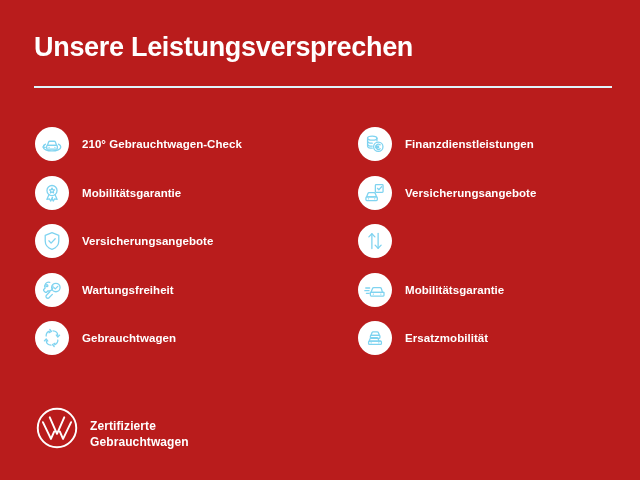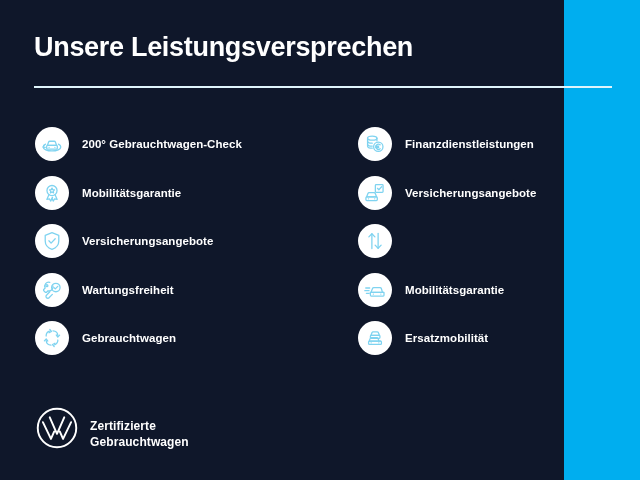--- a/index.html
+++ b/index.html
@@ -10,23 +10,23 @@
     width: 640px;
     height: 480px;
     background: #00AEEF;
     font-family: "Liberation Sans", sans-serif;
     overflow: hidden;
     position: relative;
   }
   .panel {
     position: absolute;
     left: 0; top: 0;
-    width: 564px;
+    width: 640px;
     height: 480px;
-    background: #0f172a;
+    background: #b91c1c;
   }
   .page-title {
     position: absolute;
     left: 34px;
     top: 30px;
     font-size: 27px;
     font-weight: bold;
     color: #ffffff;
     letter-spacing: -0.3px;
     line-height: 34px;
@@ -122,21 +122,21 @@
         <div class="icon-badge">
           <svg width="22" height="22" viewBox="0 0 24 24" fill="none" stroke="#7FD3F0" stroke-width="1.4" stroke-linecap="round" stroke-linejoin="round">
             <path d="M7 13.5h10M7 13.5l1.3-3.6a1.4 1.4 0 0 1 1.3-.9h4.8a1.4 1.4 0 0 1 1.3.9L17 13.5"></path>
             <rect x="6.2" y="13.5" width="11.6" height="4" rx="1"></rect>
             <circle cx="8.8" cy="15.6" r="0.7" fill="#7FD3F0" stroke="none"></circle>
             <circle cx="15.2" cy="15.6" r="0.7" fill="#7FD3F0" stroke="none"></circle>
             <path d="M5 12.2C3.3 13 2.4 14.1 2.4 15.3c0 2.4 4.3 4.3 9.6 4.3s9.6-1.9 9.6-4.3c0-1.2-1-2.3-2.6-3.1"></path>
             <path d="M3.4 13.3 2.3 15.4l2.3.3"></path>
           </svg>
         </div>
-        <div class="feature-label">200° Gebrauchtwagen-Check</div>
+        <div class="feature-label">210° Gebrauchtwagen-Check</div>
       </div>
 
       <div class="feature-row">
         <div class="icon-badge">
           <svg width="22" height="22" viewBox="0 0 24 24" fill="none" stroke="#7FD3F0" stroke-width="1.4" stroke-linecap="round" stroke-linejoin="round">
             <circle cx="12" cy="9.3" r="5.5"></circle>
             <path d="M12 6.6l.85 1.73 1.9.28-1.37 1.34.32 1.9L12 10.95l-1.7.9.32-1.9L9.25 8.6l1.9-.28z"></path>
             <path d="M8.6 13.9 6.4 19l2.8-.5 1.5 2.3 1.9-4.1"></path>
             <path d="M15.4 13.9 17.6 19l-2.8-.5-1.5 2.3-1.4-3.1"></path>
           </svg>

